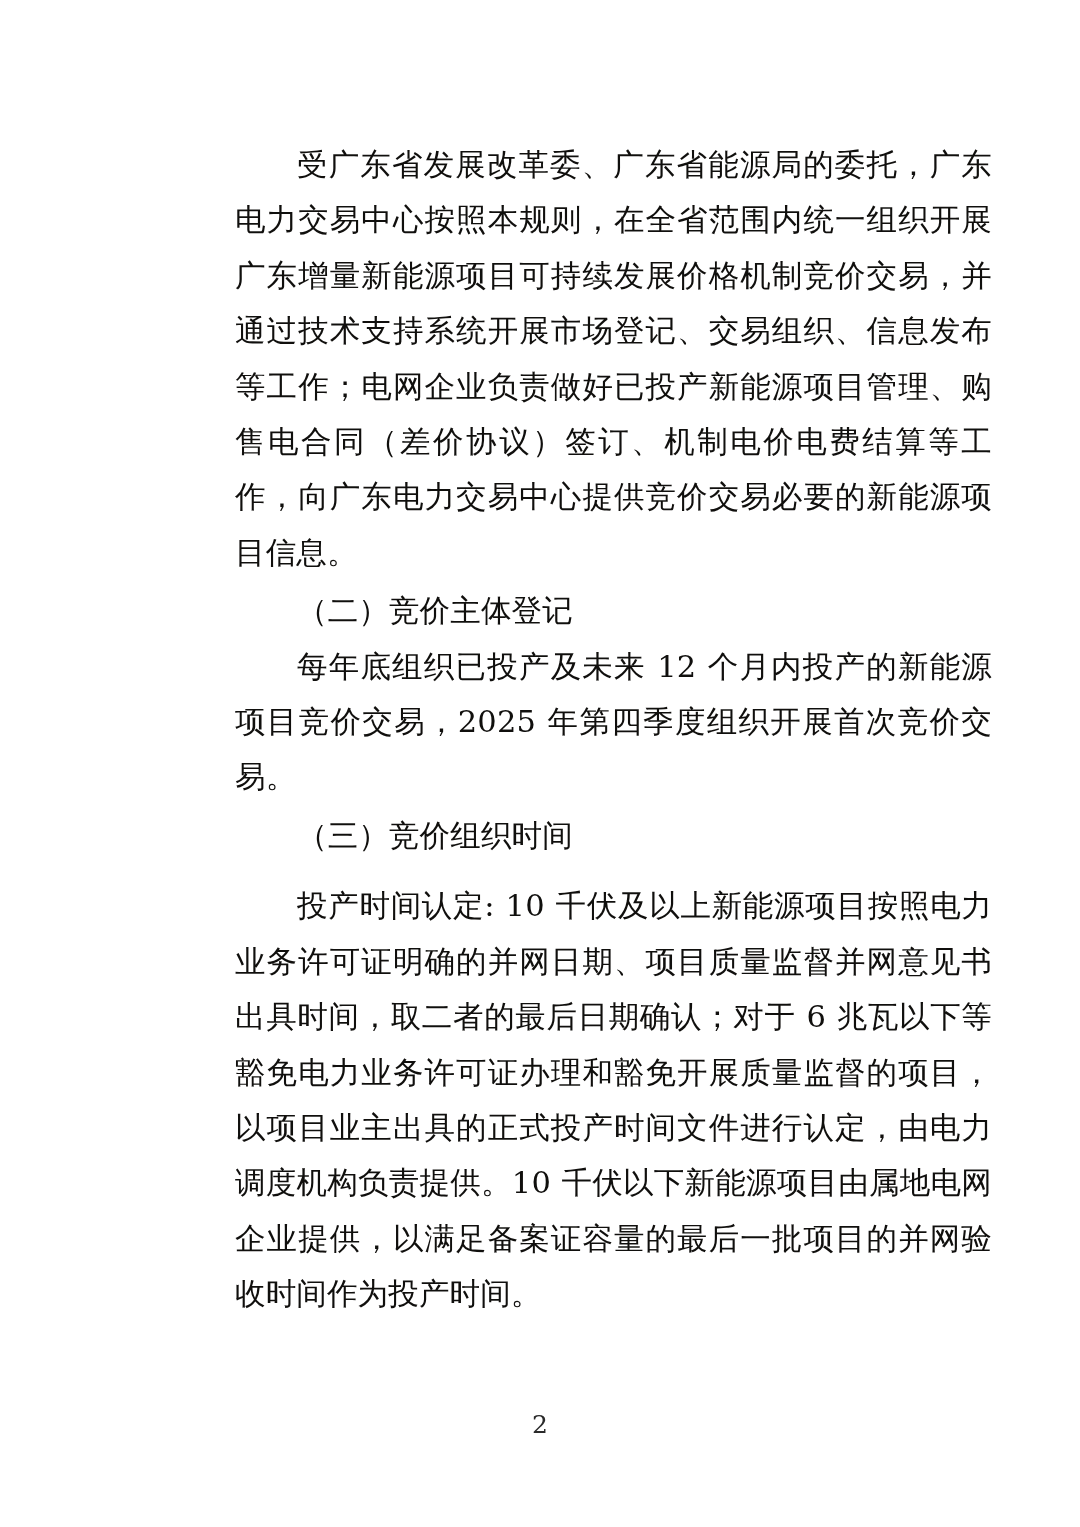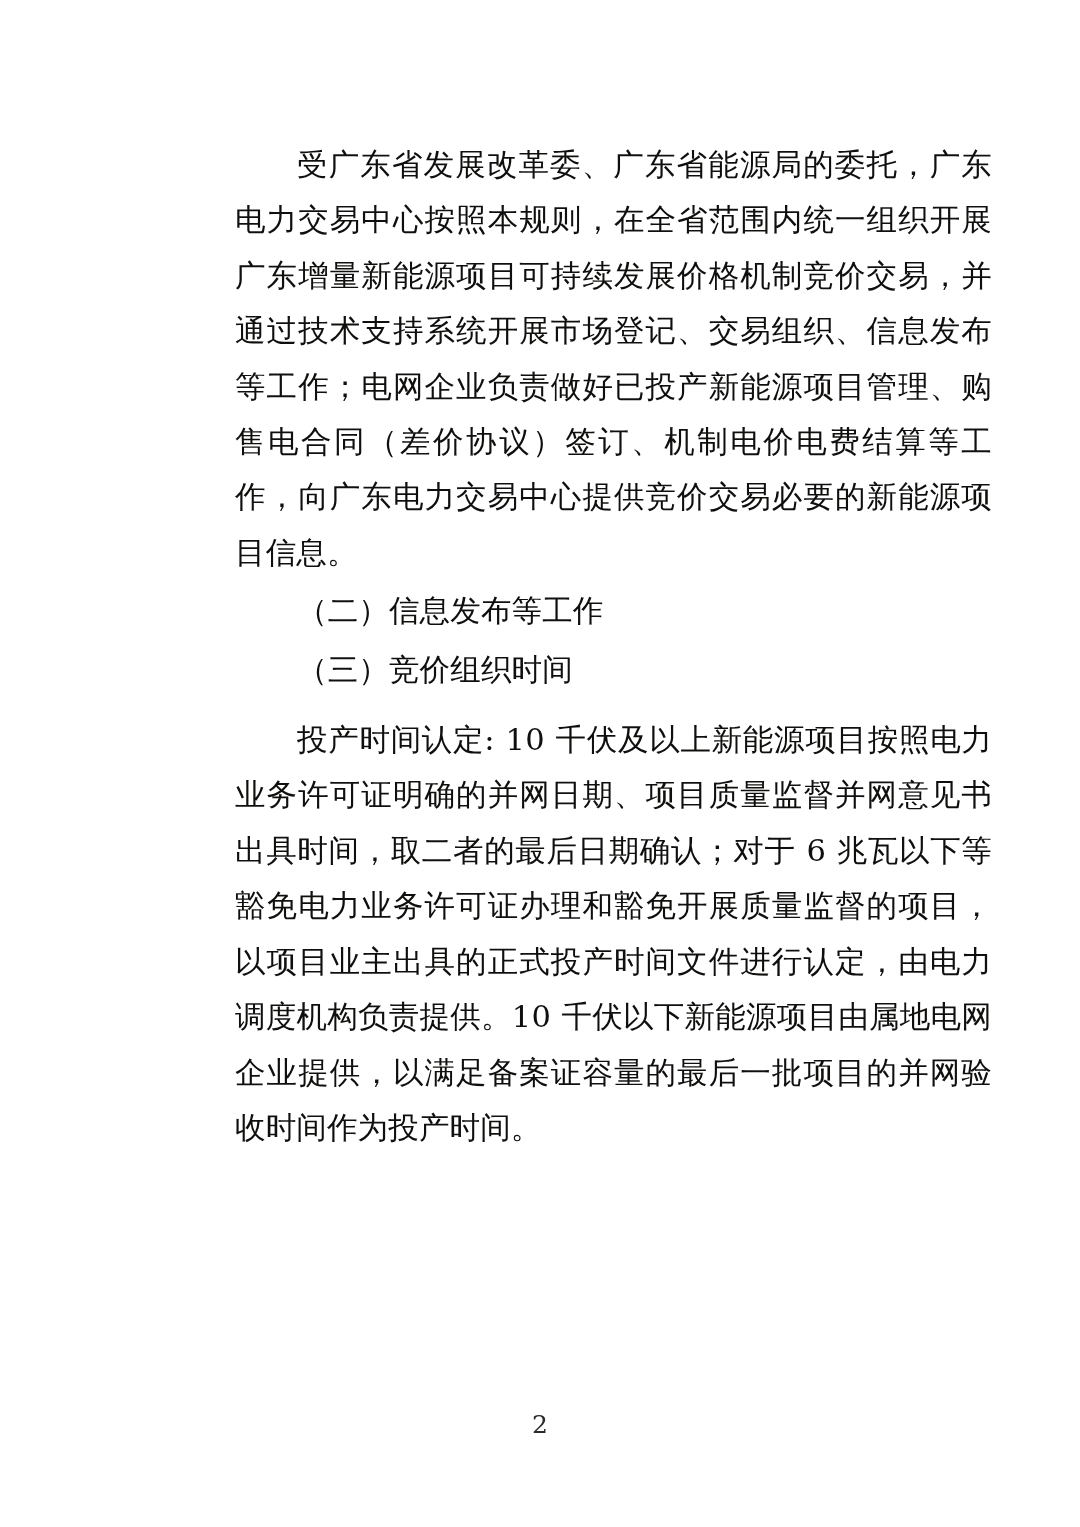--- a/index.html
+++ b/index.html
@@ -69,22 +69,23 @@
 </head>
 <body>
 
 <div class="page">
   <div class="content">
 
     <p class="para">受广东省发展改革委、广东省能源局的委托，广东电力交易中心按照本规则，在全省范围内统一组织开展广东增量新能源项目可持续发展价格机制竞价交易，并通过技术支持系统开展市场登记、交易组织、信息发布等工作；电网企业负责做好已投产新能源项目管理、购售电合同（差价协议）签订、机制电价电费结算等工作，向广东电力交易中心提供竞价交易必要的新能源项目信息。</p>
 
     <div class="gap-sm"></div>
 
-    <p class="heading-sub">（二）信息发布等工作</p>
+    <p class="heading-sub">（二）竞价主体登记</p>
 
+    <p class="para">每年底组织已投产及未来 12 个月内投产的新能源项目竞价交易，2025 年第四季度组织开展首次竞价交易。</p>
 
     <div class="gap-sm"></div>
 
     <p class="heading-sub">（三）竞价组织时间</p>
 
     <div class="gap-sm"></div>
 
 
     <div class="gap-sm"></div>
 

